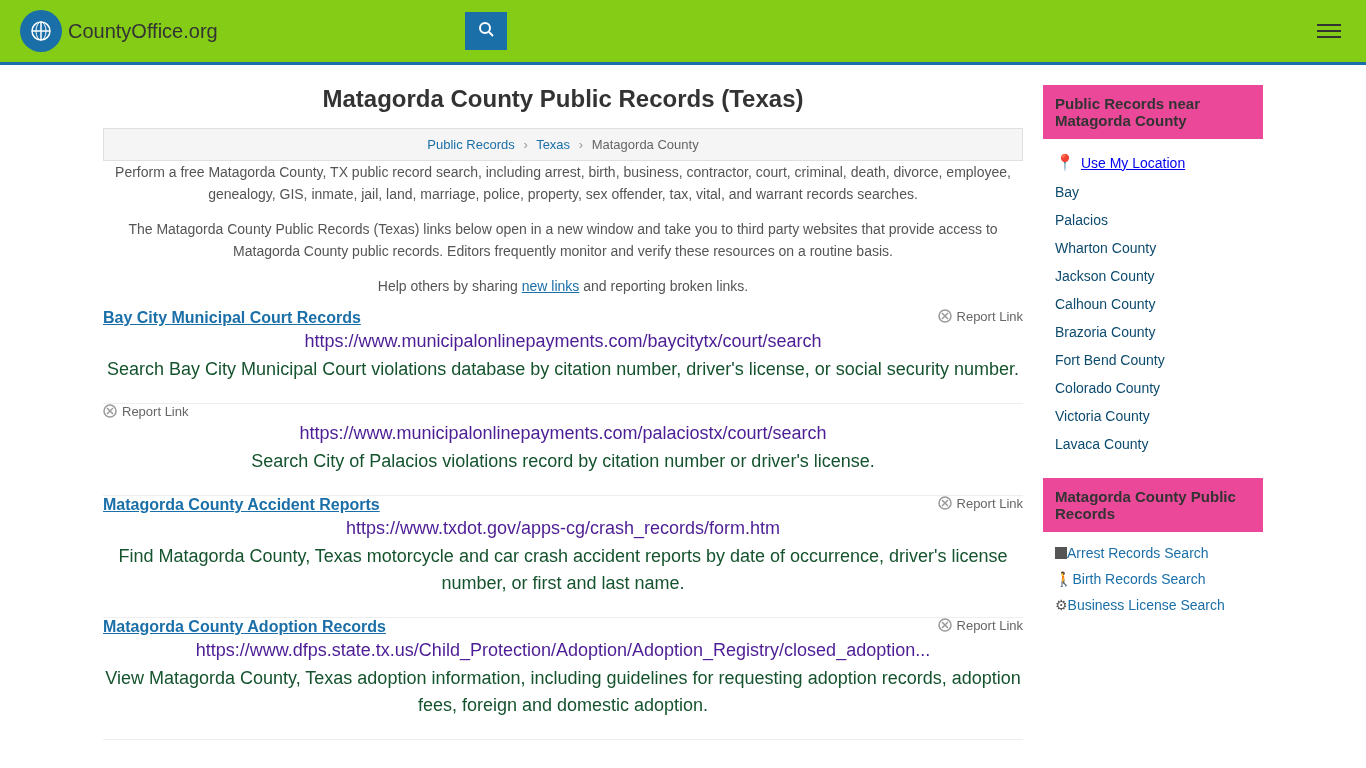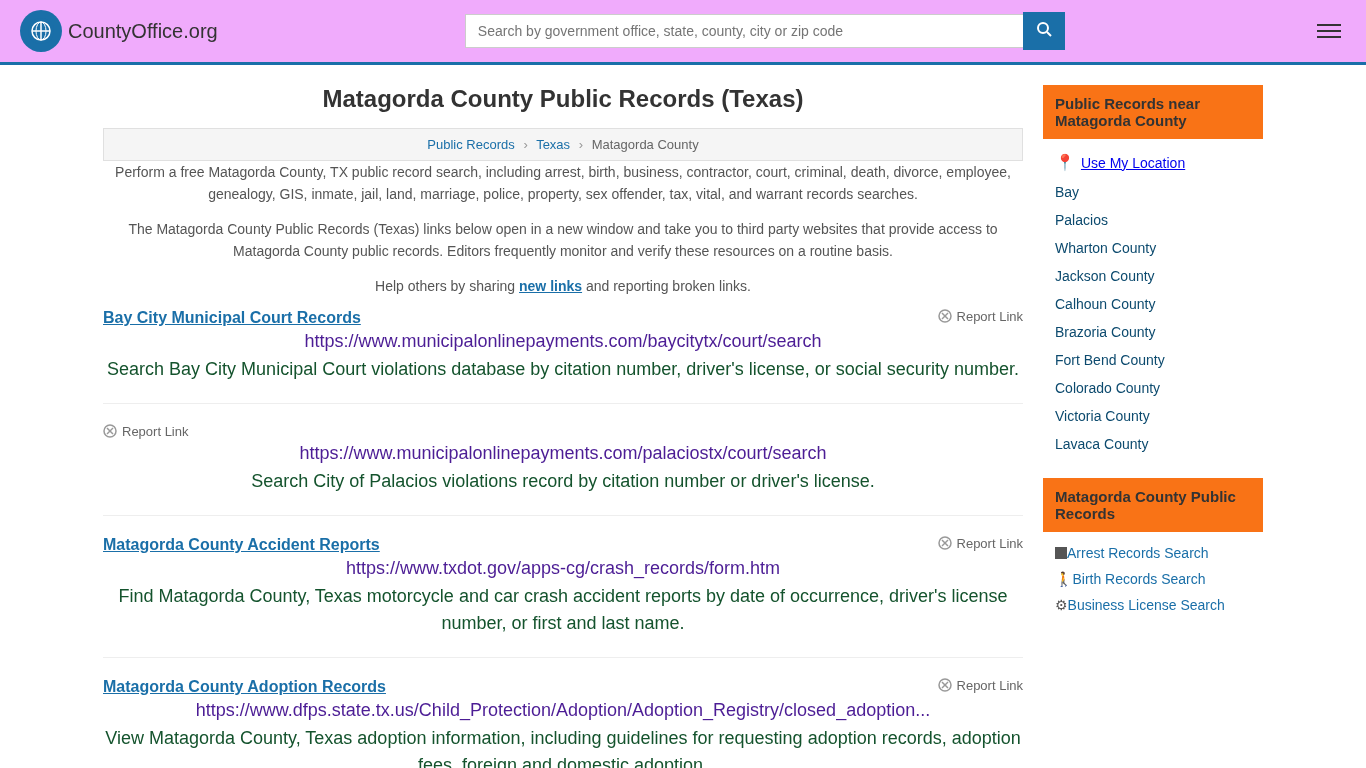--- a/index.html
+++ b/index.html
@@ -1,20 +1,20 @@
 <!DOCTYPE html>
 <html><head>
   <meta charset="utf-8">
   <style>
     * { margin: 0; padding: 0; box-sizing: border-box; }
     body { font-family: Arial, sans-serif; font-size: 14px; color: #333; background: #fff; }
 
     
     .header {
-      background: #f0abfc;
+      background: #84cc16;
       border-bottom: 3px solid #1a6fa8;
       padding: 10px 20px;
       display: flex;
       align-items: center;
       justify-content: space-between;
     }
     .logo-area {
       display: flex;
       align-items: center;
       gap: 6px;
@@ -124,26 +124,24 @@
     
     .description {
       font-size: 14px;
       color: #555;
       line-height: 1.6;
       margin-bottom: 12px;
     }
     .description a {
       color: #1a6fa8;
       text-decoration: underline;
-      font-weight: bold;
     }
 
     
     .record-entry {
-      margin-bottom: 20px;
       padding-bottom: 20px;
       border-bottom: 1px solid #eee;
     }
     .record-header {
       display: flex;
       justify-content: space-between;
       align-items: flex-start;
       margin-bottom: 4px;
     }
     .record-title {
@@ -172,21 +170,21 @@
       font-size: 18px;
       color: #14532d;
       line-height: 1.5;
     }
 
     
     .sidebar-section {
       margin-bottom: 20px;
     }
     .sidebar-header {
-      background: #f97316;
+      background: #ec4899;
       padding: 10px 12px;
       font-weight: bold;
       font-size: 15px;
       color: #333;
       margin-bottom: 8px;
     }
     .sidebar-item {
       padding: 6px 12px;
       font-size: 14px;
     }
@@ -228,21 +226,20 @@
         <line x1="14" y1="5" x2="14" y2="23" stroke="white" stroke-width="1.5"></line>
         <line x1="5" y1="14" x2="23" y2="14" stroke="white" stroke-width="1.5"></line>
         <ellipse cx="14" cy="14" rx="5" ry="9" fill="none" stroke="white" stroke-width="1"></ellipse>
       </svg>
     </div>
     <div class="logo-text">
       <span>CountyOffice</span><span style="color:#333;font-weight:normal;">.org</span>
     </div>
   </div>
   <div class="search-area">
-    <input class="search-input" type="text" placeholder="Search by government office, state, county, city or zip code" style="">
     <button class="search-btn">
       <svg width="16" height="16" viewBox="0 0 16 16" fill="white">
         <circle cx="7" cy="7" r="5" fill="none" stroke="white" stroke-width="2"></circle>
         <line x1="11" y1="11" x2="15" y2="15" stroke="white" stroke-width="2"></line>
       </svg>
     </button>
   </div>
   <button class="menu-btn">
     <span class="menu-line"></span>
     <span class="menu-line"></span>

